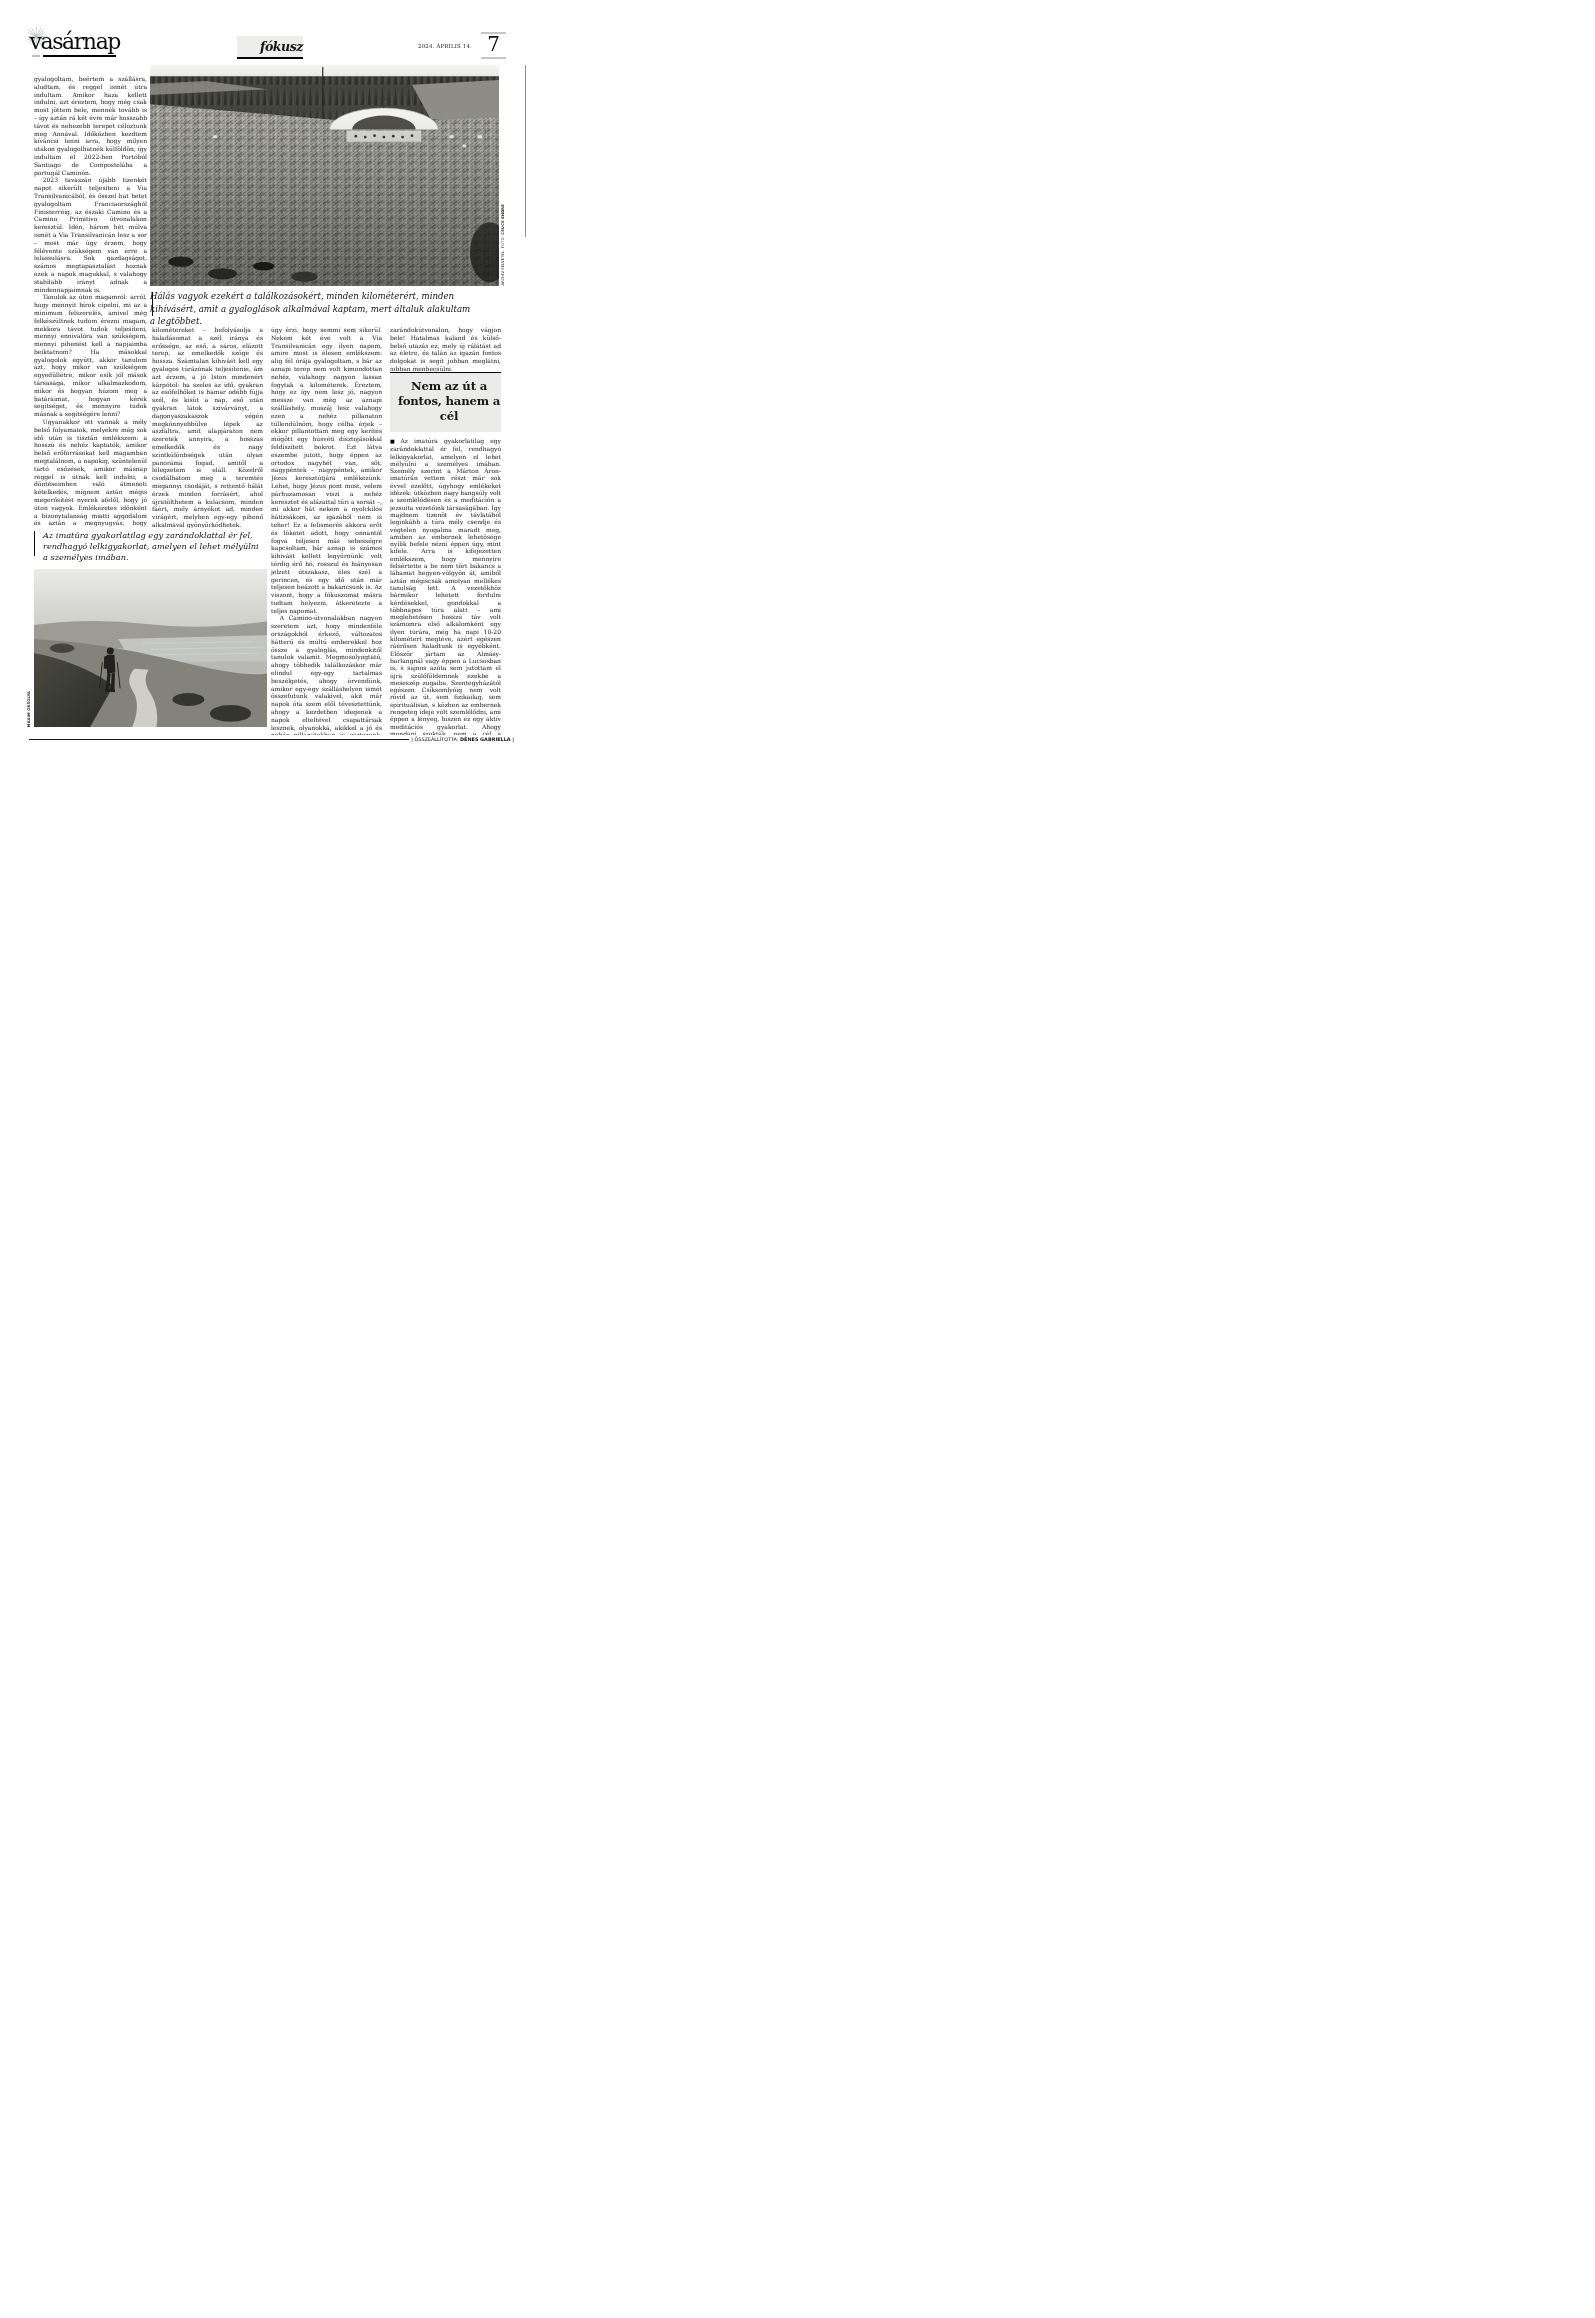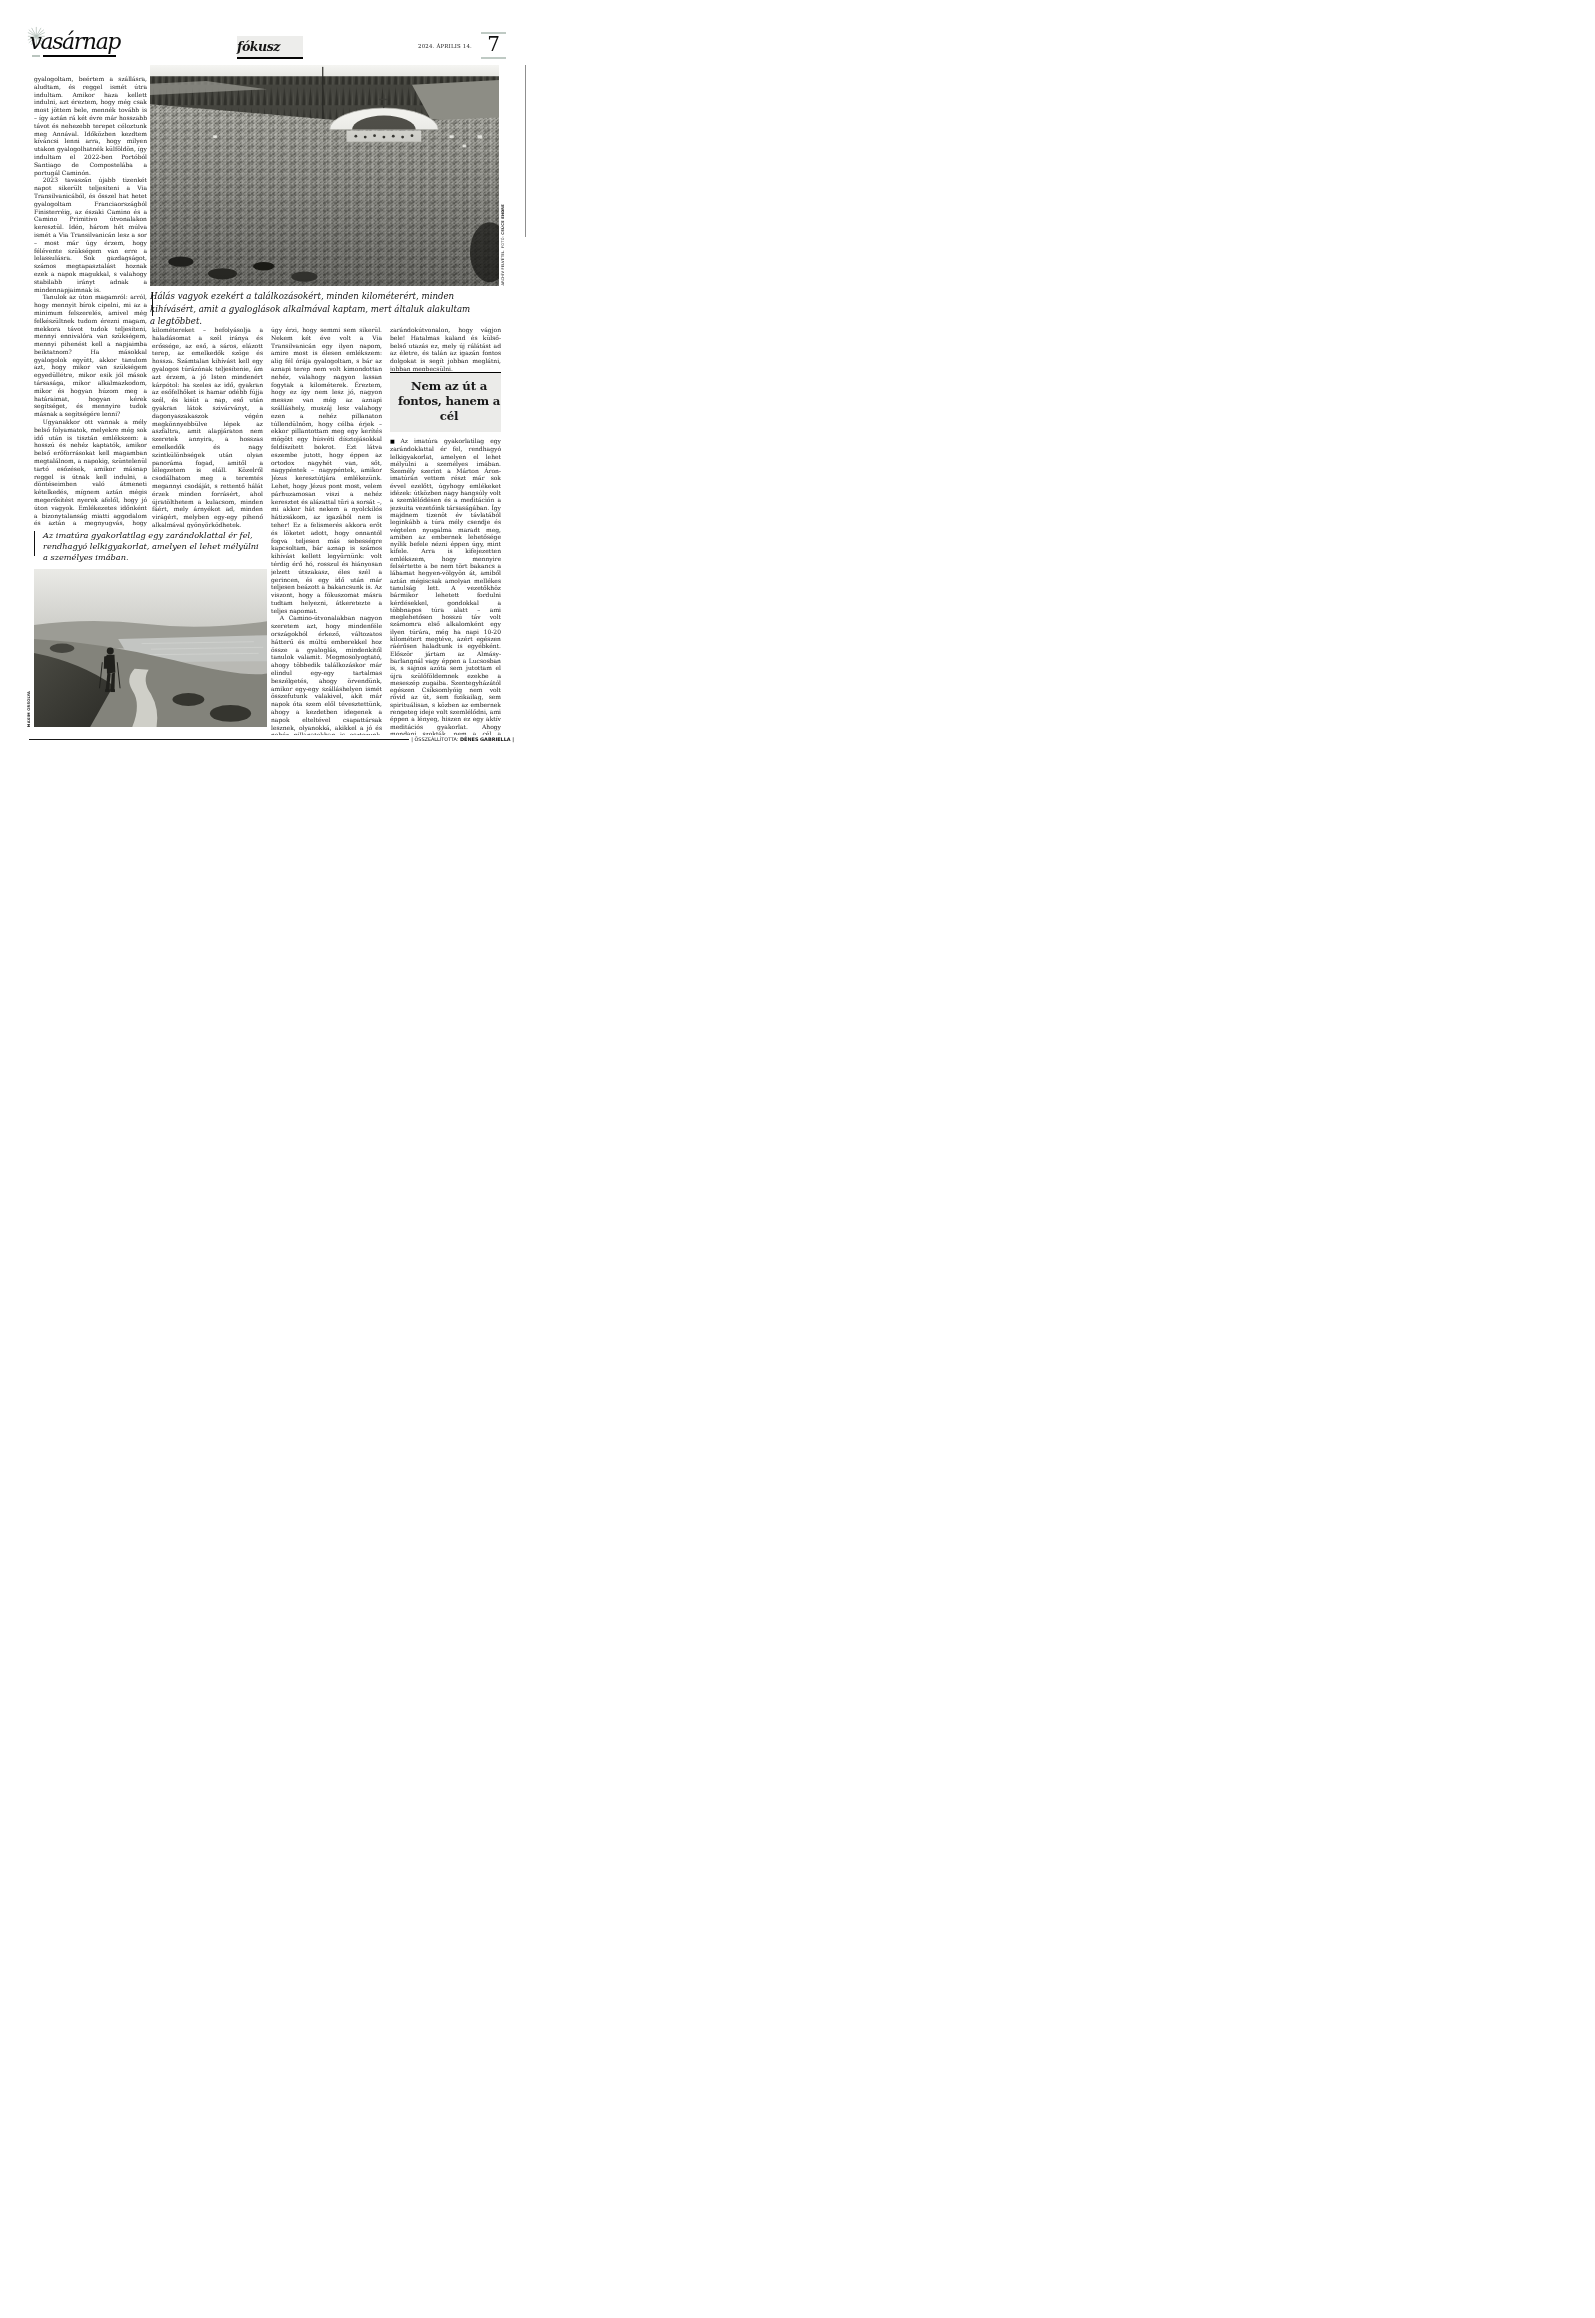--- a/index.html
+++ b/index.html
@@ -1,27 +1,27 @@
 <!DOCTYPE html>
 <html lang="hu" style="font-size:7.5px"><head>
 <meta charset="utf-8">
 <style>
   html,body{margin:0;padding:0;background:#ffffff;}
   .page{position:relative;width:532px;height:773px;background:#ffffff;overflow:hidden;
         font-family:"DejaVu Serif", serif;color:#141414;}
 
   
   .logo-star{position:absolute;left:26px;top:26px;width:20.6px;height:20.6px;}
-  .logo-text{position:absolute;left:29.4px;top:30px;font-style:italic;font-size:22px;line-height:23.4px;
+  .logo-text{position:absolute;left:29.4px;top:30px;font-size:22px;line-height:23.4px;
              letter-spacing:-1.4px;font-weight:500;color:#0d0d0d;}
   .logo-bar{position:absolute;left:43px;top:55px;width:73px;height:2.3px;background:#050505;}
   .logo-bar-accent{position:absolute;left:32px;top:55px;width:8px;height:2.3px;background:#b9c4be;}
 
   .fokusz-box{position:absolute;left:237px;top:36px;width:66px;height:20.6px;background:#ededeb;
-              display:flex;align-items:center;justify-content:flex-start;}
+              display:flex;align-items:center;justify-content:flex-end;}
   .fokusz-box span{font-style:italic;font-weight:bold;font-size:12.6px;letter-spacing:-0.5px;}
   .fokusz-underline{position:absolute;left:237px;top:57px;width:66px;height:1.9px;background:#050505;}
 
   .date{position:absolute;left:383px;top:43px;width:89px;text-align:right;font-size:5.4px;
         letter-spacing:0.2px;color:#222;}
   .pageno-bar{position:absolute;left:481px;width:25px;height:1.9px;background:#bfcac4;}
   .pageno{position:absolute;left:480px;top:34px;width:27px;text-align:center;font-size:20px;
           line-height:21.5px;font-weight:normal;color:#111;}
 
   

